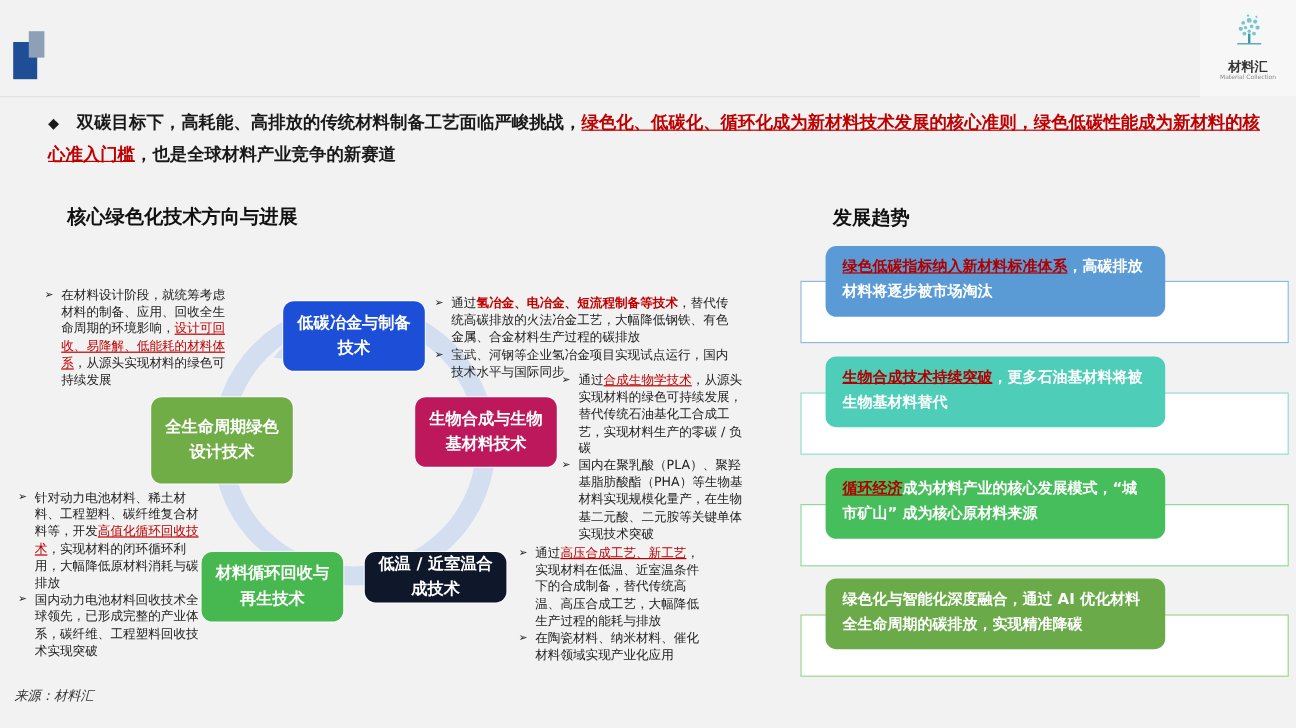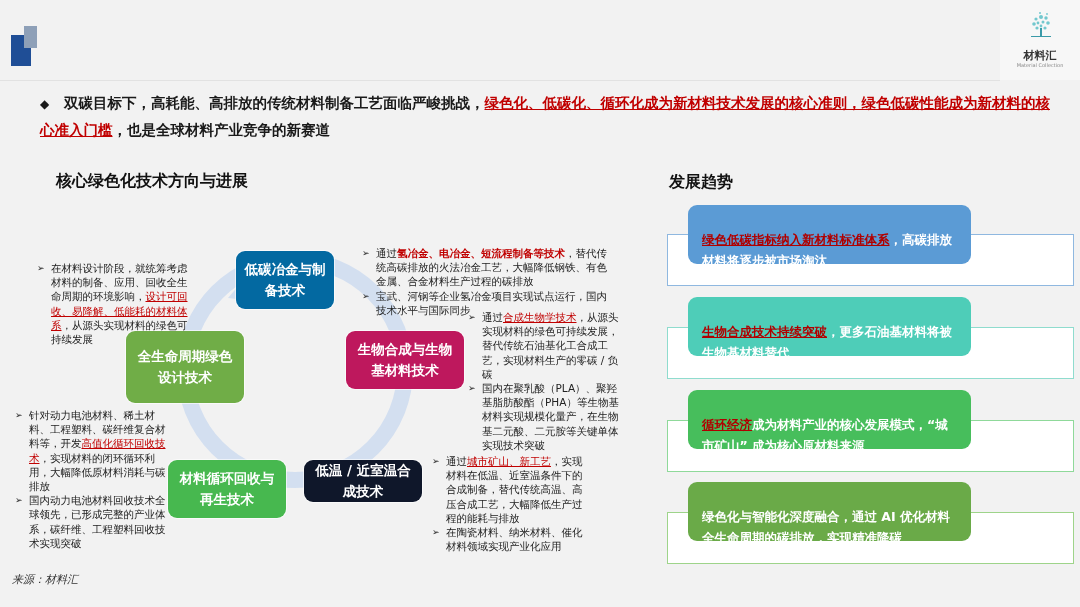--- a/index.html
+++ b/index.html
@@ -28,21 +28,21 @@
 
   .node { position: absolute; border-radius: 9px; color: #fff; font-weight: bold; font-size: 13.5px; line-height: 21px; text-align: center; display: flex; align-items: center; justify-content: center; padding: 4px 8px; box-shadow: 0 0 0 1px rgba(255,255,255,0.6); }
 
   .desc { position: absolute; font-size: 10.5px; line-height: 14.2px; color: #222; }
   .desc .li { position: relative; padding-left: 14px; }
   .desc .li::before { content: "➢"; position: absolute; left: 0; top: 0; font-size: 9px; }
   .desc .hl { color: #c00000; text-decoration: underline; }
 
   .trend { position: absolute; left: 667px; width: 407px; }
   .trend .frame { position: absolute; left: 0; background: #ffffff; border: 1.5px solid; width: 407px; height: 52px; }
-  .trend .pill { position: absolute; left: 21px; width: 283px; height: 59px; border-radius: 9px; color: #fff; font-weight: bold; font-size: 12.5px; line-height: 21px; padding: 24px 14px; }
+  .trend .pill { position: absolute; left: 21px; width: 283px; height: 59px; border-radius: 9px; color: #fff; font-weight: bold; font-size: 12.5px; line-height: 21px; padding: 6px 14px; }
   .trend .pill .hl { color: #b00000; text-decoration: underline; }
 
   .source { position: absolute; left: 12px; top: 572px; font-size: 11px; font-style: italic; color: #333; }
 </style>
 </head>
 <body>
 
 <div class="title-bar">
   <div class="title-mark">
     <div class="m1"></div>
@@ -77,51 +77,51 @@
   <span class="diamond">◆</span><span>双碳目标下，高耗能、高排放的传统材料制备工艺面临严峻挑战，</span><span class="hl">绿色化、低碳化、循环化成为新材料技术发展的核心准则，绿色低碳性能成为新材料的核心准入门槛</span><span>，也是全球材料产业竞争的新赛道</span>
 </div>
 
 <div class="sec-title" style="left:36px; top:171px;margin-left:20px;">核心绿色化技术方向与进展</div>
 
 <svg class="ring" viewBox="0 0 250 260">
   <circle cx="125" cy="130" r="110" fill="none" stroke="#d3dff0" stroke-width="16"></circle>
   <polygon points="58,58 82,30 92,62" fill="#d3dff0"></polygon>
 </svg>
 
-<div class="node" style="left:236px; top:251px; width:98px; height:58px; background:#0369a1;">低碳冶金与制备技术</div>
+<div class="node" style="left:236px; top:251px; width:118px; height:58px; background:#1d4ed8;">低碳冶金与制备技术</div>
 <div class="node" style="left:346px; top:331px; width:118px; height:58px; background:#be185d;">生物合成与生物基材料技术</div>
 <div class="node" style="left:304px; top:460px; width:118px; height:42px; background:#0f172a;">低温 / 近室温合成技术</div>
 <div class="node" style="left:168px; top:460px; width:118px; height:58px; background:#47b84f;">材料循环回收与再生技术</div>
 <div class="node" style="left:126px; top:331px; width:118px; height:72px; background:#70ad47;">全生命周期绿色设计技术</div>
 
-<div class="desc" style="left:37px; top:239px; width:153px;margin-top:22px;">
+<div class="desc" style="left:37px; top:239px; width:153px;">
   <div class="li"><span>在材料设计阶段，就统筹考虑材料的制备、应用、回收全生命周期的环境影响，</span><span class="hl">设计可回收、易降解、低能耗的材料体系</span><span>，从源头实现材料的绿色可持续发展</span></div>
 </div>
 
 <div class="desc" style="left:362px; top:246px; width:250px;">
   <div class="li"><span>通过</span><span class="hl" style="font-weight:bold;text-decoration:none;">氢冶金、电冶金、短流程制备等技术</span><span>，替代传统高碳排放的火法冶金工艺，大幅降低钢铁、有色金属、合金材料生产过程的碳排放</span></div>
   <div class="li"><span>宝武、河钢等企业氢冶金项目实现试点运行，国内技术水平与国际同步</span></div>
 </div>
 
 <div class="desc" style="left:468px; top:310px; width:155px;">
   <div class="li"><span>通过</span><span class="hl">合成生物学技术</span><span>，从源头实现材料的绿色可持续发展，替代传统石油基化工合成工艺，实现材料生产的零碳 / 负碳</span></div>
   <div class="li"><span>国内在聚乳酸（PLA）、聚羟基脂肪酸酯（PHA）等生物基材料实现规模化量产，在生物基二元酸、二元胺等关键单体实现技术突破</span></div>
 </div>
 
 <div class="desc" style="left:15px; top:408px; width:152px;">
   <div class="li"><span>针对动力电池材料、稀土材料、工程塑料、碳纤维复合材料等，开发</span><span class="hl">高值化循环回收技术</span><span>，实现材料的闭环循环利用，大幅降低原材料消耗与碳排放</span></div>
   <div class="li"><span>国内动力电池材料回收技术全球领先，已形成完整的产业体系，碳纤维、工程塑料回收技术实现突破</span></div>
 </div>
 
 <div class="desc" style="left:432px; top:454px; width:158px;">
-  <div class="li"><span>通过</span><span class="hl">城市矿山、新工艺</span><span>，实现材料在低温、近室温条件下的合成制备，替代传统高温、高压合成工艺，大幅降低生产过程的能耗与排放</span></div>
+  <div class="li"><span>通过</span><span class="hl">高压合成工艺、新工艺</span><span>，实现材料在低温、近室温条件下的合成制备，替代传统高温、高压合成工艺，大幅降低生产过程的能耗与排放</span></div>
   <div class="li"><span>在陶瓷材料、纳米材料、催化材料领域实现产业化应用</span></div>
 </div>
 
-<div class="sec-title" style="left:669px; top:172px;">发展趋势</div>
+<div class="sec-title" style="left:694px; top:172px;">发展趋势</div>
 
 <div class="trend" style="top:204px;">
   <div class="frame" style="top:30px; border-color:#8fb8e0;"></div>
   <div class="pill" style="top:1px; background:#5b9bd5;"><span class="hl">绿色低碳指标纳入新材料标准体系</span><span>，高碳排放材料将逐步被市场淘汰</span></div>
 </div>
 
 <div class="trend" style="top:297px;">
   <div class="frame" style="top:30px; border-color:#8fdcce;"></div>
   <div class="pill" style="top:0; background:#4ecdb8;"><span class="hl">生物合成技术持续突破</span><span>，更多石油基材料将被生物基材料替代</span></div>
 </div>

